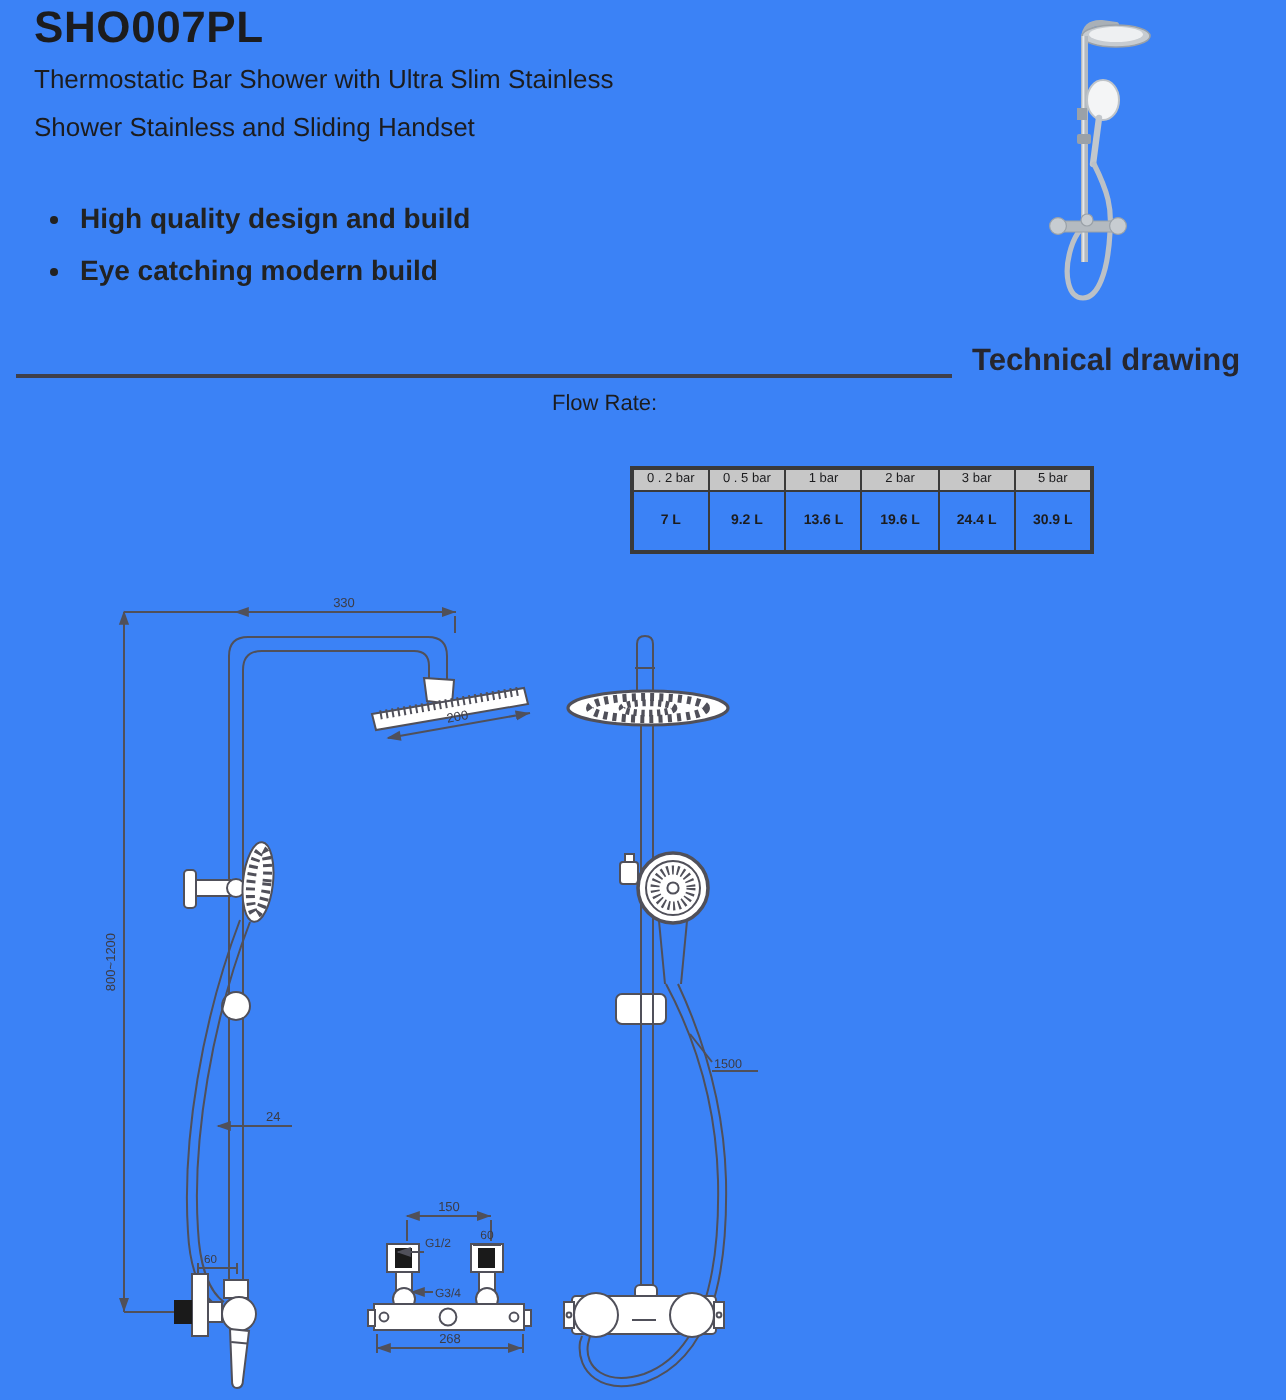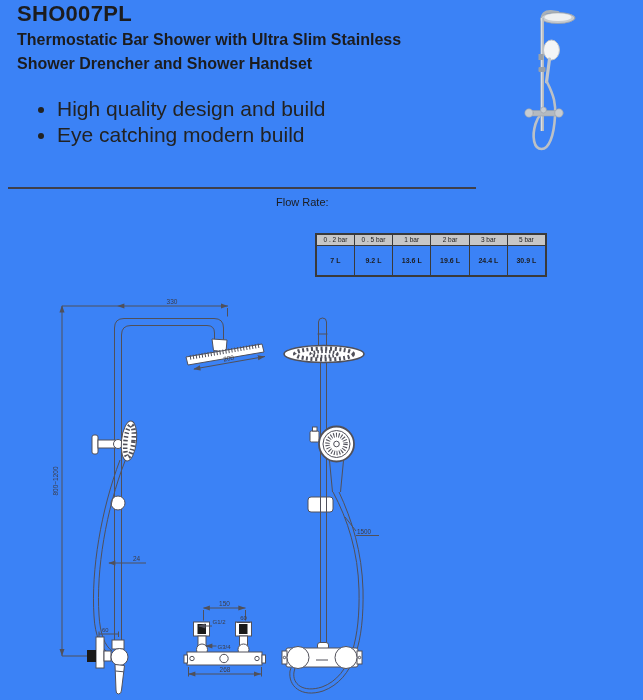--- a/index.html
+++ b/index.html
@@ -1,21 +1,21 @@
 <!DOCTYPE html>
 <html><head>
 <meta charset="utf-8">
 <style>
   * { margin:0; padding:0; box-sizing:border-box; }
   body { font-family:"Liberation Sans", sans-serif; background:#fff; }
   .page { position:relative; width:643px; height:700px; background:#3b82f6; overflow:hidden; color:#1c1c1e; }
 
   .sku { position:absolute; left:17px; top:1px; font-size:22px; font-weight:800; letter-spacing:.3px; }
-  .subtitle { position:absolute; left:17px; top:28px; width:470px; font-size:16px; font-weight:700; line-height:24px; }
-  .features { position:absolute; left:57px; top:100px; font-size:21px; color:#222; }
+  .subtitle { position:absolute; left:17px; top:28px; width:470px; font-size:13px; font-weight:400; line-height:24px; }
+  .features { position:absolute; left:40px; top:100px; font-size:14px; color:#222;font-weight:bold; }
   .features li { margin-bottom:8px; line-height:18px; }
 
   .divider { position:absolute; left:8px; top:187px; width:468px; border-top:2px solid #3f3f4a; }
   .tech-label { position:absolute; left:486px; top:172px; font-size:15.5px; font-weight:700; color:#26262e; }
   .flow-label { position:absolute; left:276px; top:196px; font-size:11px; font-weight:400; }
 
   table.flow { position:absolute; left:315px; top:233px; border-collapse:collapse; table-layout:fixed; }
   table.flow th, table.flow td { border:1px solid #3a3a3a; width:38.3px; text-align:center; }
   table.flow th { background:#c7c7c7; font-size:6.5px; font-weight:400; height:11px; padding:0; }
   table.flow td { font-size:7px; font-weight:700; height:31px; padding:0; }
@@ -27,21 +27,21 @@
   svg text { font-family:"Liberation Sans", sans-serif; fill:#3c3c46; }
 </style>
 </head>
 <body>
 
 <div class="page">
 
   <div class="sku">SHO007PL</div>
   <div class="subtitle">
     <div>Thermostatic Bar Shower with Ultra Slim Stainless</div>
-    <div>Shower Drencher and Shower Handset</div>
+    <div>Shower Stainless and Sliding Handset</div>
   </div>
 
   <ul class="features">
     <li>High quality design and build</li>
     <li>Eye catching modern build</li>
   </ul>
 
   <svg class="photo" viewBox="0 0 97 160">
     <g stroke-linecap="round">
       <path d="M36,16 Q36,7 45,7.5 L52,8.5" fill="none" stroke="#a9b0b7" stroke-width="3"></path>
@@ -55,20 +55,21 @@
       <rect x="32.5" y="63" width="7" height="5" rx="1" fill="#9aa1a8"></rect>
       <path d="M41,78 C48,92 50,100 49,112 C48,132 43,145 35.5,145 C28,145 25.5,133 29.5,120 C32.5,110 36,111 37,106" fill="none" stroke="#bcc1c6" stroke-width="2.6"></path>
       <rect x="21" y="106.5" width="33" height="5.5" rx="2.5" fill="#b4bac0" stroke="#9aa1a8" stroke-width="0.6"></rect>
       <circle cx="23" cy="109" r="4.2" fill="#c7ccd1" stroke="#9aa1a8" stroke-width="0.6"></circle>
       <circle cx="53" cy="109" r="4.2" fill="#c7ccd1" stroke="#9aa1a8" stroke-width="0.6"></circle>
       <circle cx="37.5" cy="106" r="3" fill="#c7ccd1" stroke="#9aa1a8" stroke-width="0.6"></circle>
     </g>
   </svg>
 
   <div class="divider"></div>
+  <div class="tech-label">Technical drawing</div>
   <div class="flow-label">Flow Rate:</div>
 
   <table class="flow">
     <tbody>
         <tr>
       <th>0 . 2 bar</th>
       <th>0 . 5 bar</th>
       <th>1 bar</th>
       <th>2 bar</th>
       <th>3 bar</th>

